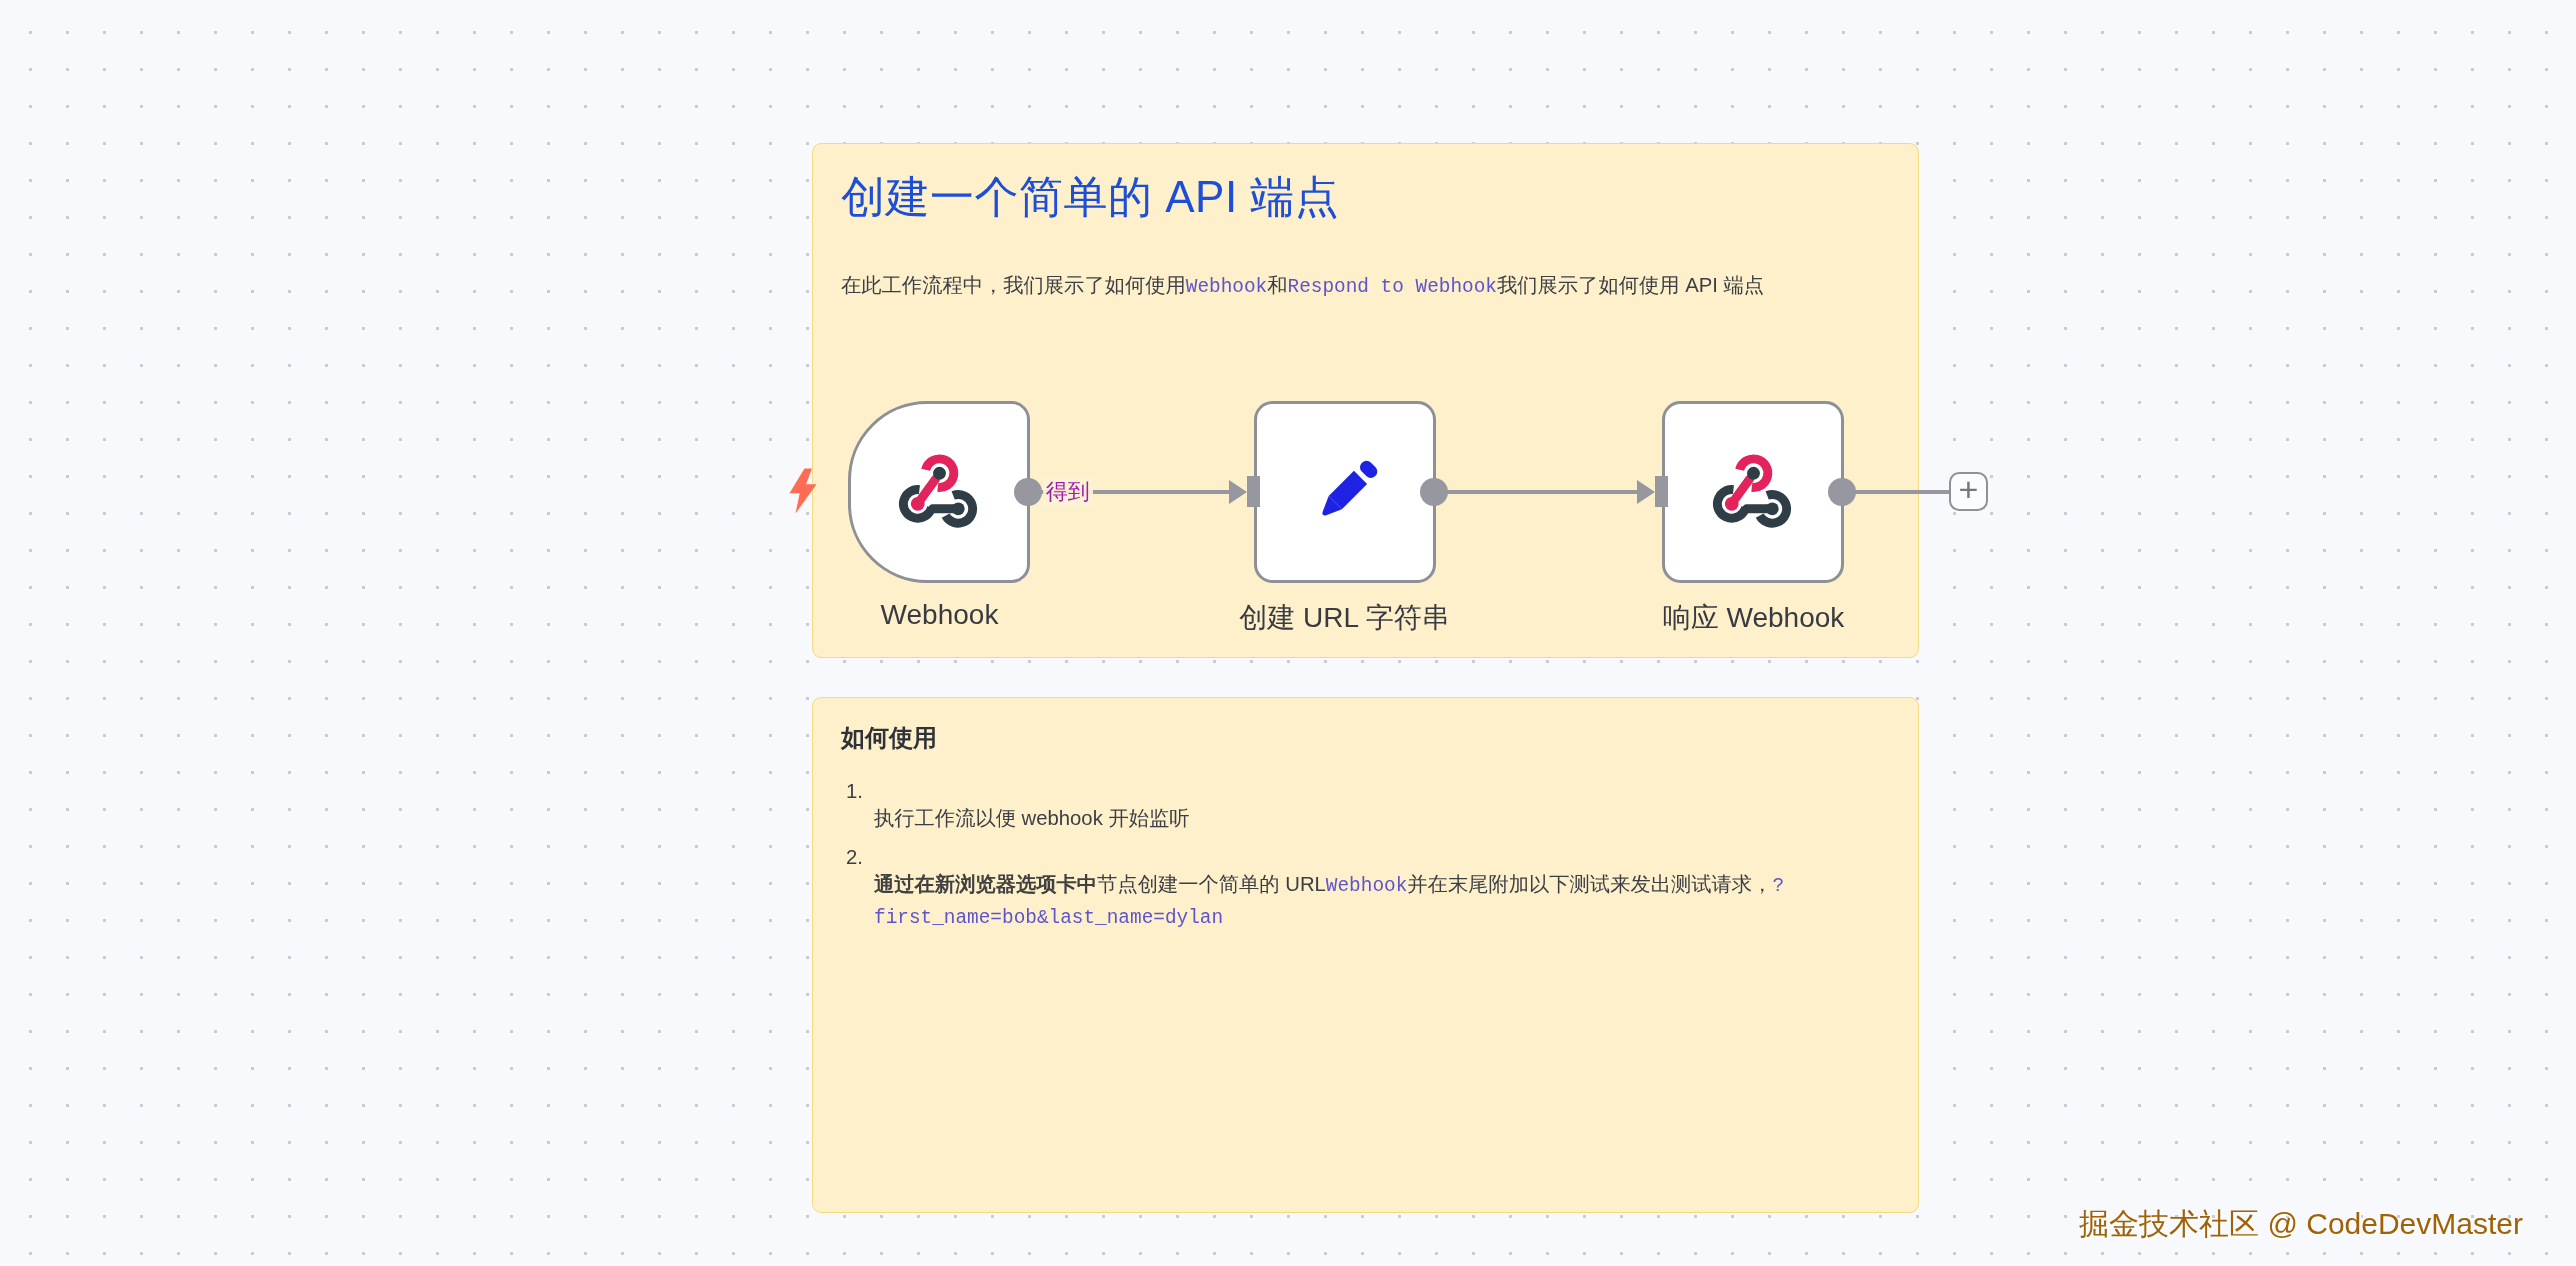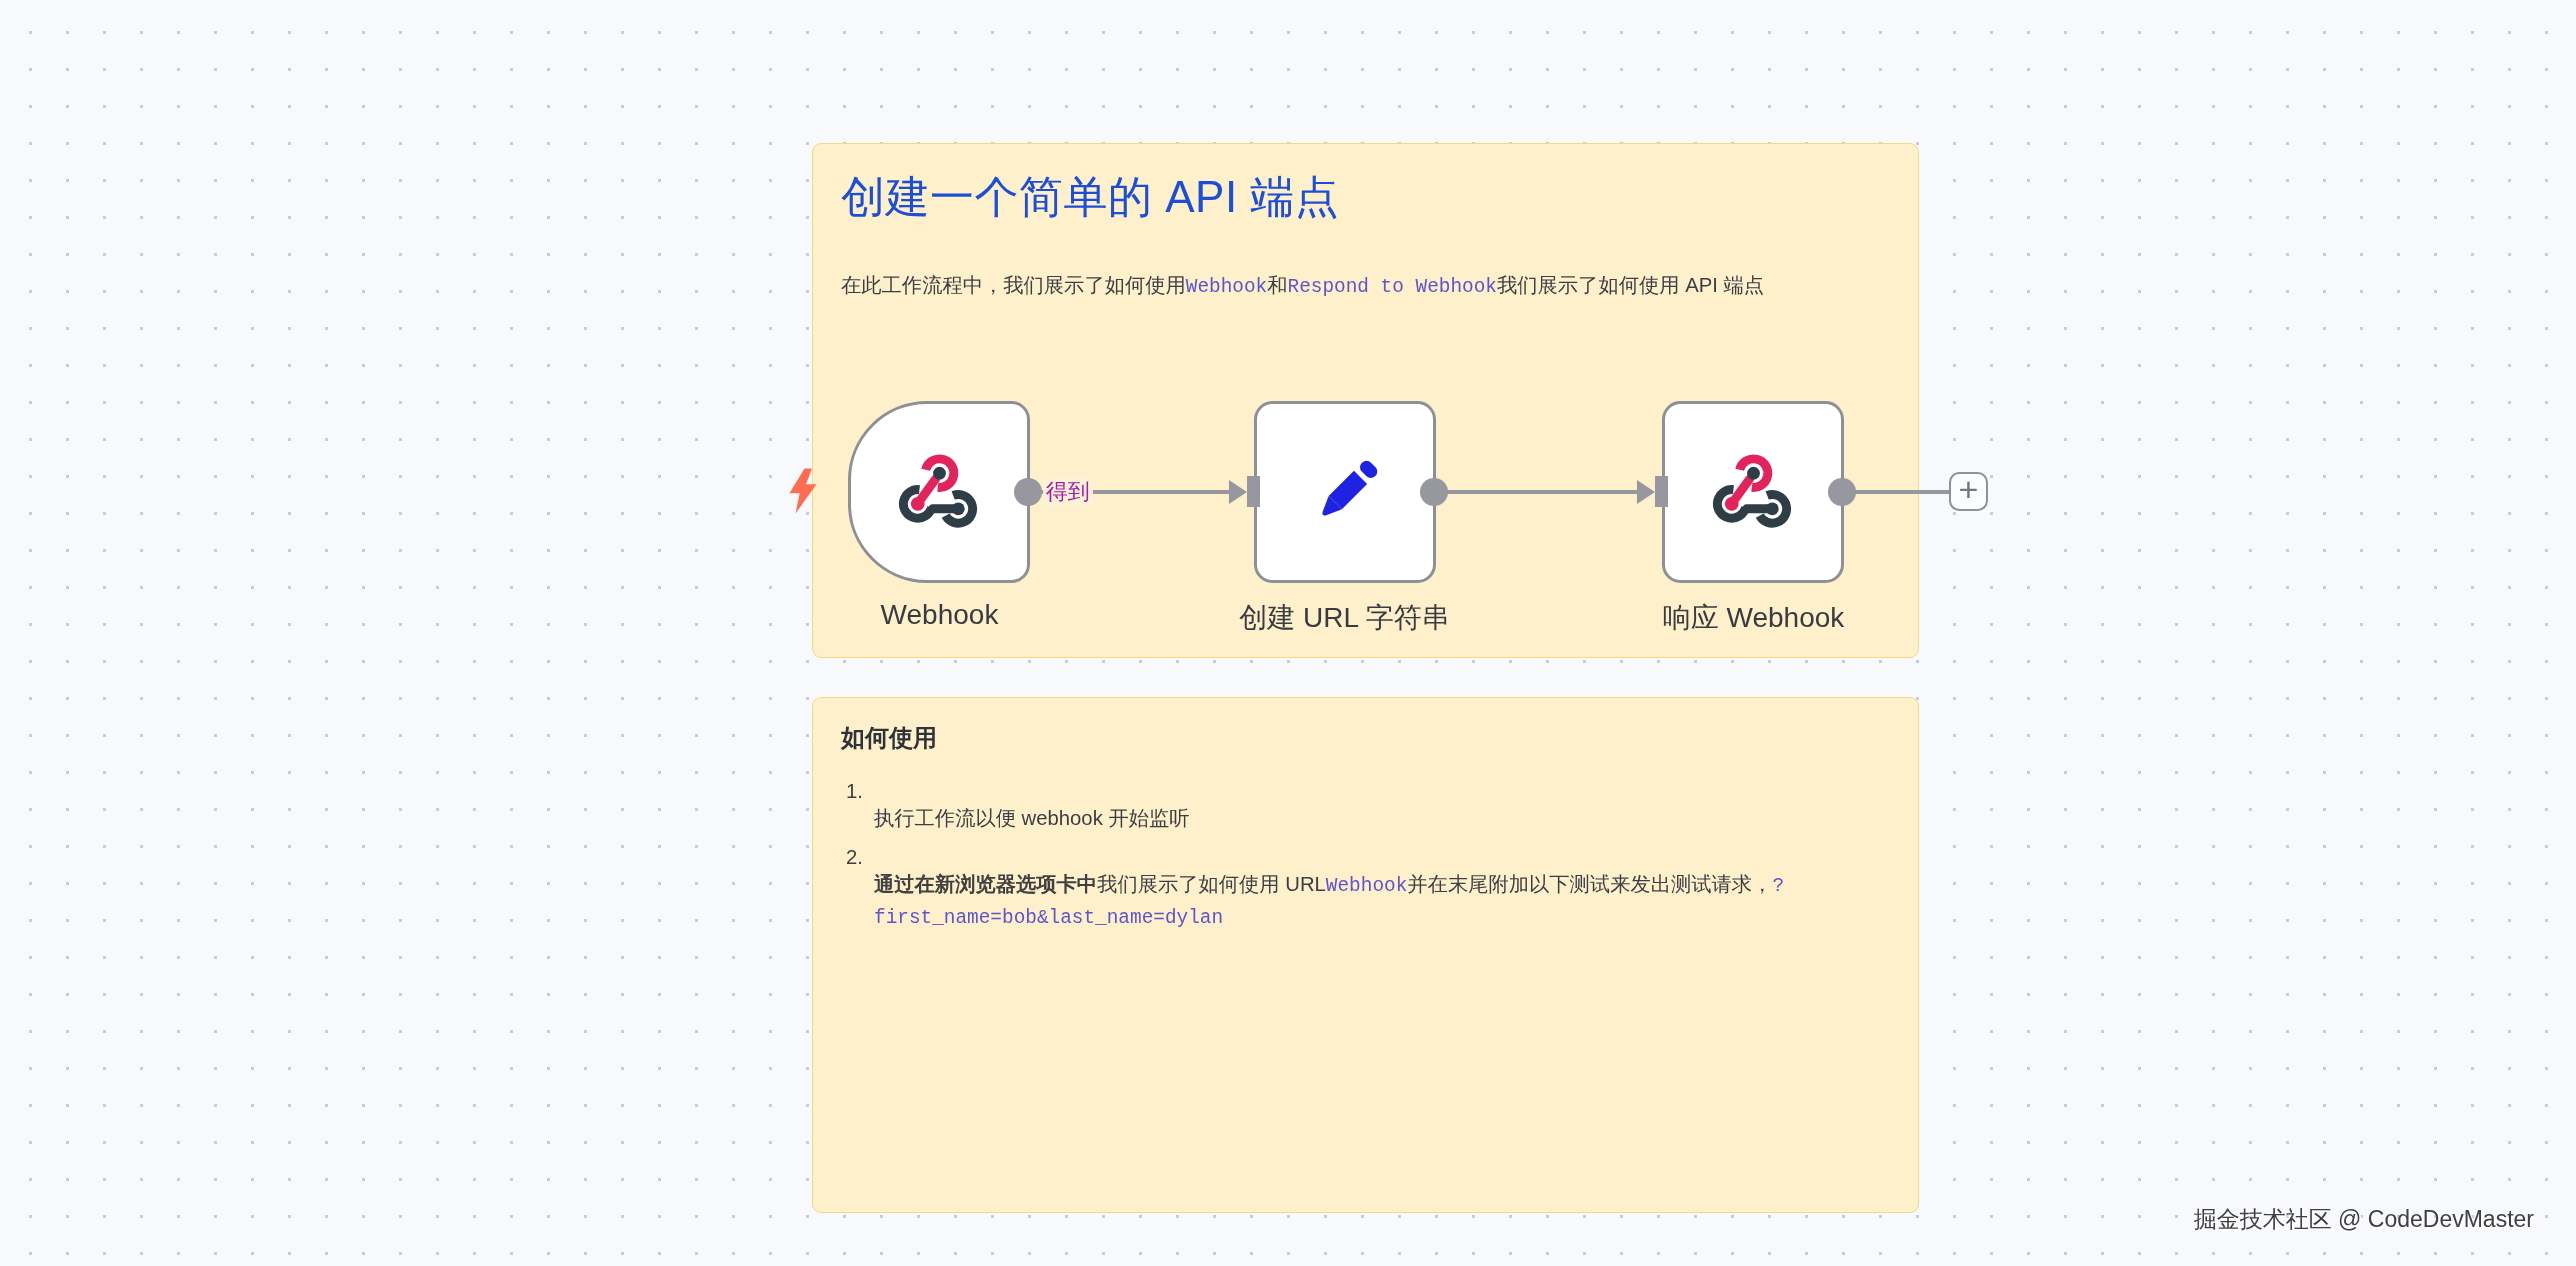--- a/index.html
+++ b/index.html
@@ -77,43 +77,43 @@
   .plus-btn{
     position:absolute;left:1949px;top:472px;width:39px;height:39px;
     box-sizing:border-box;background:#fbfcfd;
     border:2.8px solid #8f9199;border-radius:10.2px;
     color:#75777e;font-size:34px;line-height:31px;text-align:center;
     font-weight:400;
   }
   .lightning{position:absolute;left:788px;top:468px;}
   
   .watermark{
-    position:absolute;right:42px;top:1204px;
-    font-size:23px;color:#404040;
+    position:absolute;right:53px;top:1204px;
+    font-size:30px;color:#a16207;
     text-shadow:1.8px 1.8px 0.9px #ffffff;
   }
 </style>
 </head>
 <body>
 
 <div class="sticky" id="sticky-api">
   <h1>创建一个简单的 API 端点</h1>
   <p class="desc"><span>在此工作流程中，我们展示了如何使用</span><code>Webhook</code><span>和</span><code>Respond to Webhook</code><span>我们展示了如何使用 API 端点</span></p>
 </div>
 
 <div class="sticky" id="sticky-howto">
   <h2>如何使用</h2>
   <ul class="howto-list">
     <li class="howto-li">
       <span class="li-num">1.</span>
       <span class="li-body">执行工作流以便 webhook 开始监听</span>
     </li>
     <li class="howto-li">
       <span class="li-num">2.</span>
-      <span class="li-body"><span class="bold-seg">通过在新浏览器选项卡中</span><span>我们展示了如何使用 URL</span><code>Webhook</code><span>并在末尾附加以下测试来发出测试请求，</span><code>?first_name=bob&amp;last_name=dylan</code></span>
+      <span class="li-body"><span class="bold-seg">通过在新浏览器选项卡中</span><span>节点创建一个简单的 URL</span><code>Webhook</code><span>并在末尾附加以下测试来发出测试请求，</span><code>?first_name=bob&amp;last_name=dylan</code></span>
     </li>
   </ul>
 </div>
 
 <svg class="lightning" width="30" height="46" viewBox="0 0 20 30">
   <polygon points="11,0 16,0 12,10.5 19,10.5 5,30 7.8,16.5 1,16.5" fill="#ff6c52"></polygon>
 </svg>
 
 <div class="node trigger" id="node-webhook">
   <svg width="89" height="80" viewBox="0 0 90 80">

